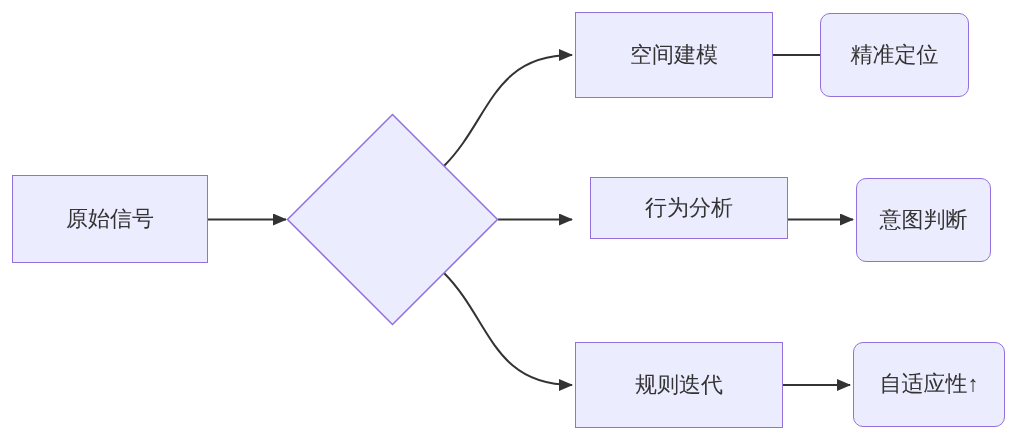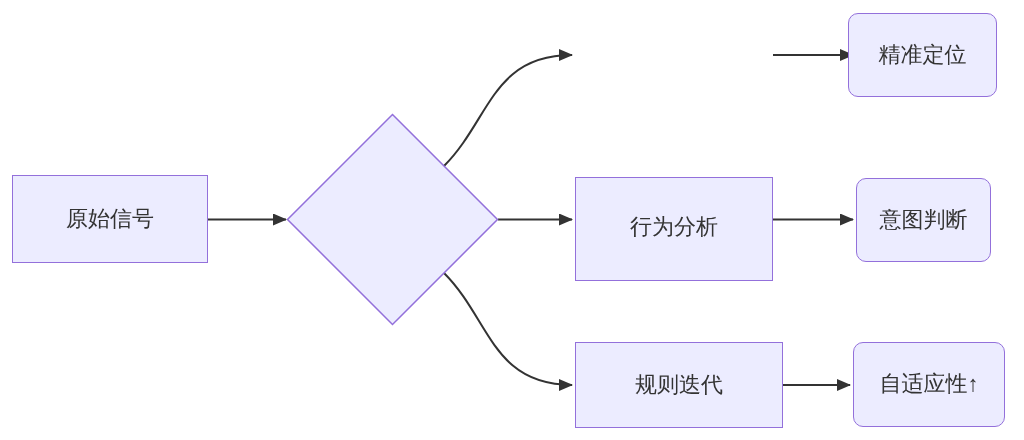--- a/index.html
+++ b/index.html
@@ -48,23 +48,23 @@
   }
   .node.rounded { border-radius: 10px; }
   .node.diamond-label {
     background: transparent;
     border: none;
   }
   
   .n-a  { left: 12px;  top: 175px; width: 196px; height: 88px; align-items: center; }
   .n-b  { left: 288px; top: 115px; width: 210px; height: 210px; }
   .n-c1 { left: 575px; top: 12px;  width: 198px; height: 86px; }
-  .n-c2 { left: 575px; top: 177px; width: 198px; height: 104px; font-family: Liberation Mono, monospace; }
+  .n-c2 { left: 590px; top: 177px; width: 198px; height: 62px; }
   .n-c3 { left: 575px; top: 342px; width: 208px; height: 86px; }
-  .n-d1 { left: 848px; top: 13px;  width: 149px; height: 84px; }
+  .n-d1 { left: 820px; top: 13px;  width: 149px; height: 84px; }
   .n-d2 { left: 856px; top: 178px; width: 135px; height: 84px; }
   .n-d3 { left: 853px; top: 342px; width: 152px; height: 85px; }
 </style>
 </head>
 <body>
 
 <div class="stage">
 
   <svg class="edge-layer" viewBox="0 0 1024 440" xmlns="http://www.w3.org/2000/svg">
     <defs>
@@ -88,20 +88,23 @@
     <path class="edge" d="M 773 385 L 850 385" marker-end="url(#arrowhead)"></path>
 
     <polygon class="diamond-shape" points="392.5,114.5 497.5,219.5 392.5,324.5 287.5,219.5"></polygon>
   </svg>
 
   <div class="node rect n-a">
     <span>原始信号</span>
   </div>
 
 
+  <div class="node rect n-c1">
+    <span>空间建模</span>
+  </div>
 
   <div class="node rect n-c2">
     <span>行为分析</span>
   </div>
 
   <div class="node rect n-c3">
     <span>规则迭代</span>
   </div>
 
   <div class="node rounded n-d1">

